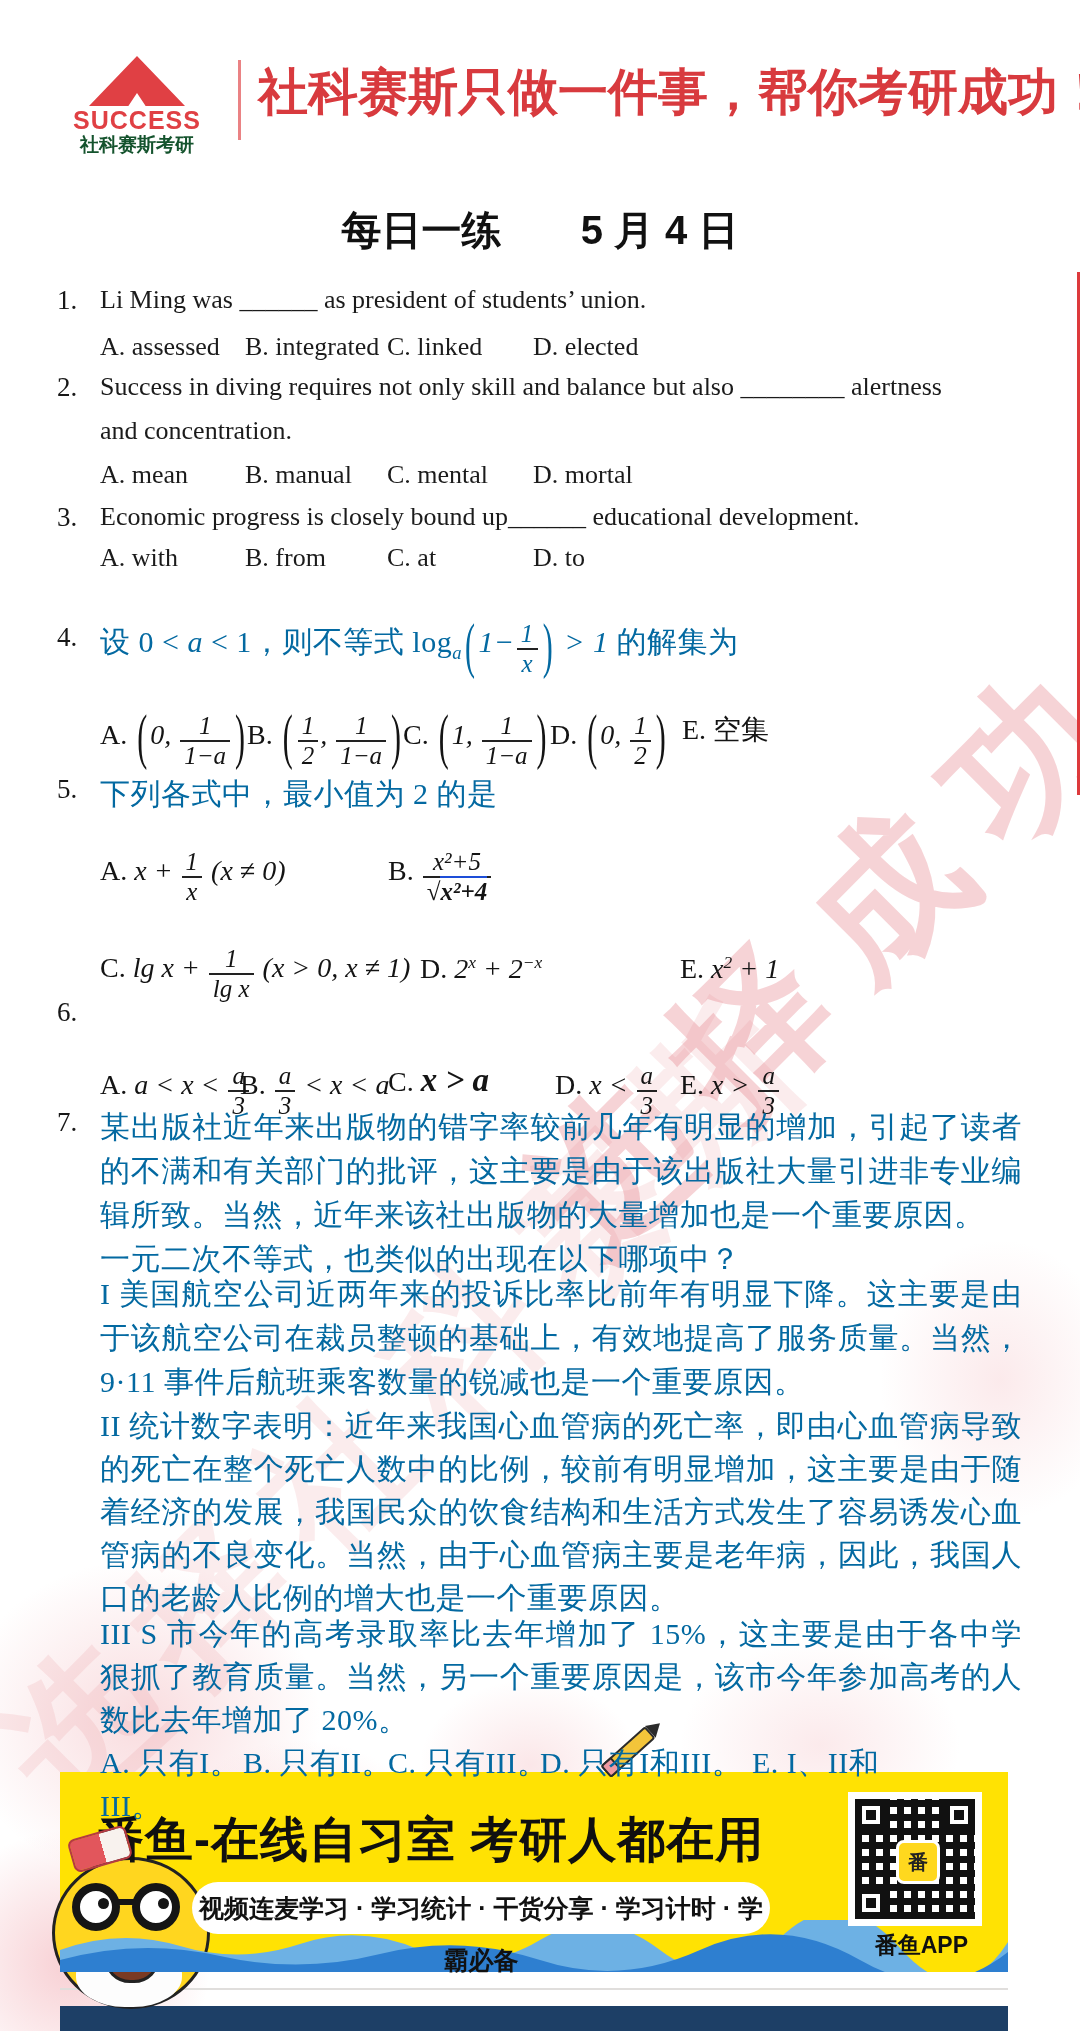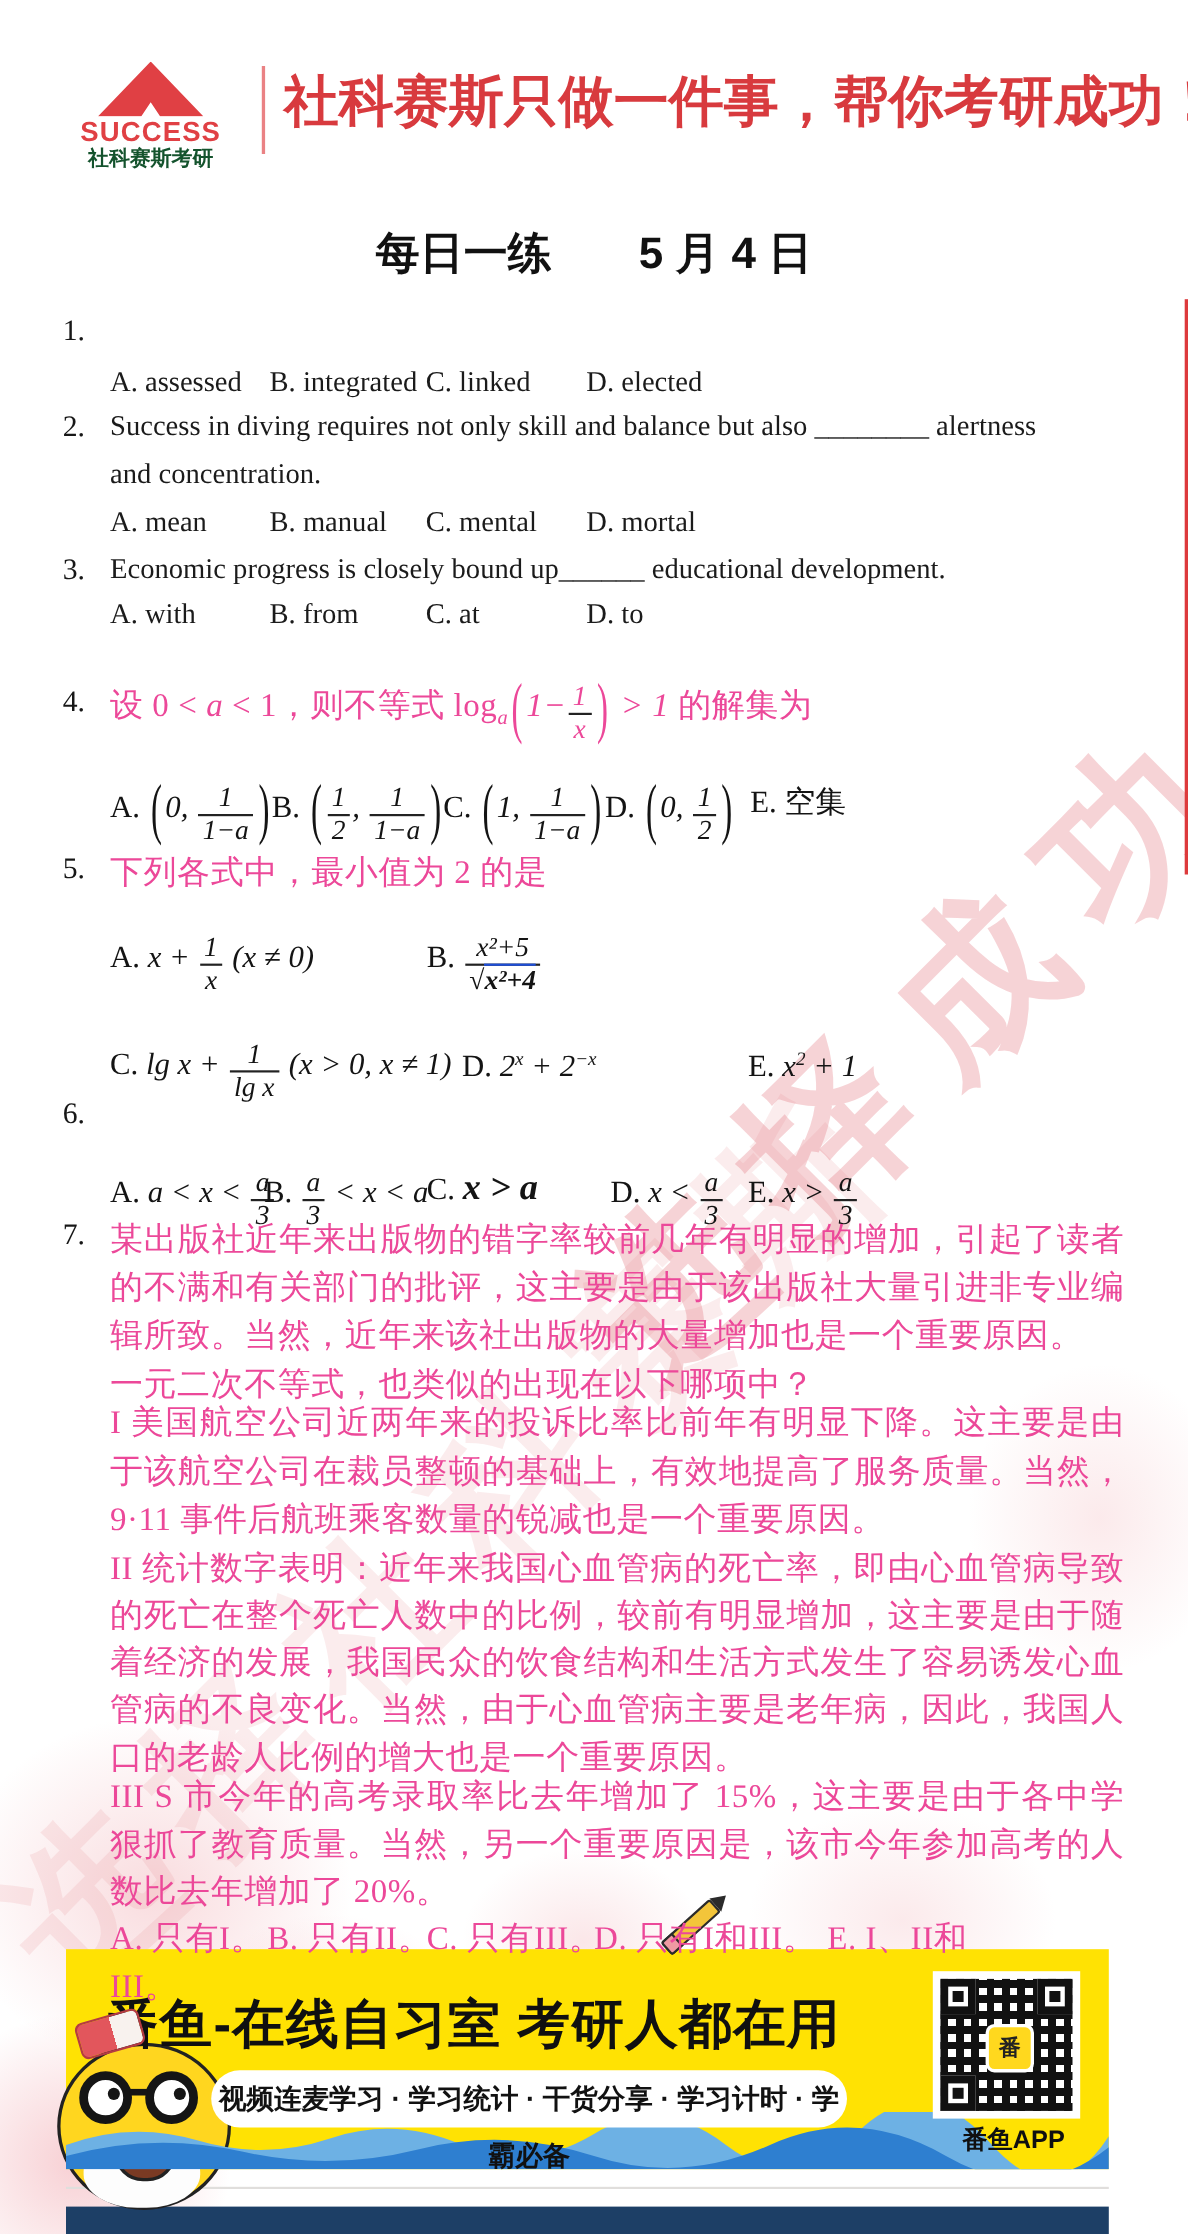--- a/index.html
+++ b/index.html
@@ -24,21 +24,21 @@
   
   #ptitle{position:absolute;left:0;top:203px;width:1080px;text-align:center;z-index:2;
      font-family:"Liberation Sans",sans-serif;font-weight:900;font-size:40px;color:#111;}
   #ptitle span{margin:0 34px;}
   
   #qlayer{position:absolute;left:0;top:0;width:1080px;height:2031px;z-index:5;pointer-events:none;}
   .qnum{position:absolute;font:27px/34px "Liberation Serif",serif;color:#171717;}
   .qline,.optitem{position:absolute;white-space:nowrap;}
   .para{position:absolute;width:922px;text-align:justify;}
   .eng{font:26px/34px "Liberation Serif",serif;color:#1b1b1b;}
-  .cjk{font:30px/43px "Liberation Serif",serif;color:#ec4899;letter-spacing:.5px;}
+  .cjk{font:30px/43px "Liberation Serif",serif;color:#0369a1;letter-spacing:.5px;}
   .mrow{font:28px/36px "Liberation Serif",serif;color:#141414;}
   .mi{font-style:italic;font-family:"Liberation Serif",serif;}
   .bm{font-size:33px;font-weight:700;}
   sup.sp,sub.sb{font-size:.62em;font-style:italic;}
   .frac{display:inline-block;vertical-align:-.78em;text-align:center;font-size:25px;line-height:1.1;
         font-style:italic;margin:0 2px;}
   .fn{display:block;padding:0 4px;}
   .fd{display:block;border-top:2px solid #222;padding:0 4px;}
   .rsign{font-style:normal;}
   .rad{border-top:2px solid #1d4ed8;font-weight:bold;}
@@ -112,20 +112,21 @@
   <div id="slogan">社科赛斯只做一件事，帮你考研成功！</div>
 </div>
 
 <div id="ptitle">
   <span>每日一练</span>
   <span>5 月 4 日</span>
 </div>
 
 <div id="qlayer">
     <div class="qnum" style="top: 283px; left: 57px;">1.</div>
+    <div class="qline eng" style="left: 100px; top: 283px;"><span class="tk">Li Ming was ______ as president of students’ union.</span></div>
     <div class="optitem eng" style="left: 100px; top: 330px;"><span class="tk">A. assessed</span></div>
     <div class="optitem eng" style="left: 245px; top: 330px;"><span class="tk">B. integrated</span></div>
     <div class="optitem eng" style="left: 387px; top: 330px;"><span class="tk">C. linked</span></div>
     <div class="optitem eng" style="left: 533px; top: 330px;"><span class="tk">D. elected</span></div>
     <div class="qnum" style="top: 370px; left: 57px;">2.</div>
     <div class="qline eng" style="left: 100px; top: 370px;"><span class="tk">Success in diving requires not only skill and balance but also ________ alertness</span></div>
     <div class="qline eng" style="left: 100px; top: 414px;"><span class="tk">and concentration.</span></div>
     <div class="optitem eng" style="left: 100px; top: 458px;"><span class="tk">A. mean</span></div>
     <div class="optitem eng" style="left: 245px; top: 458px;"><span class="tk">B. manual</span></div>
     <div class="optitem eng" style="left: 387px; top: 458px;"><span class="tk">C. mental</span></div>

